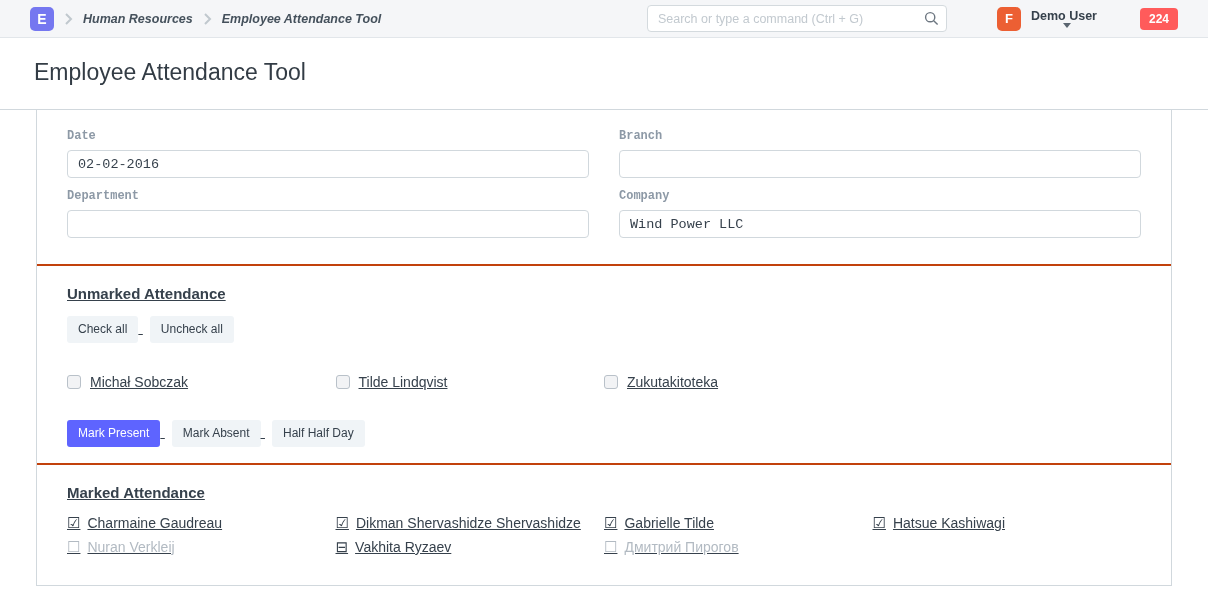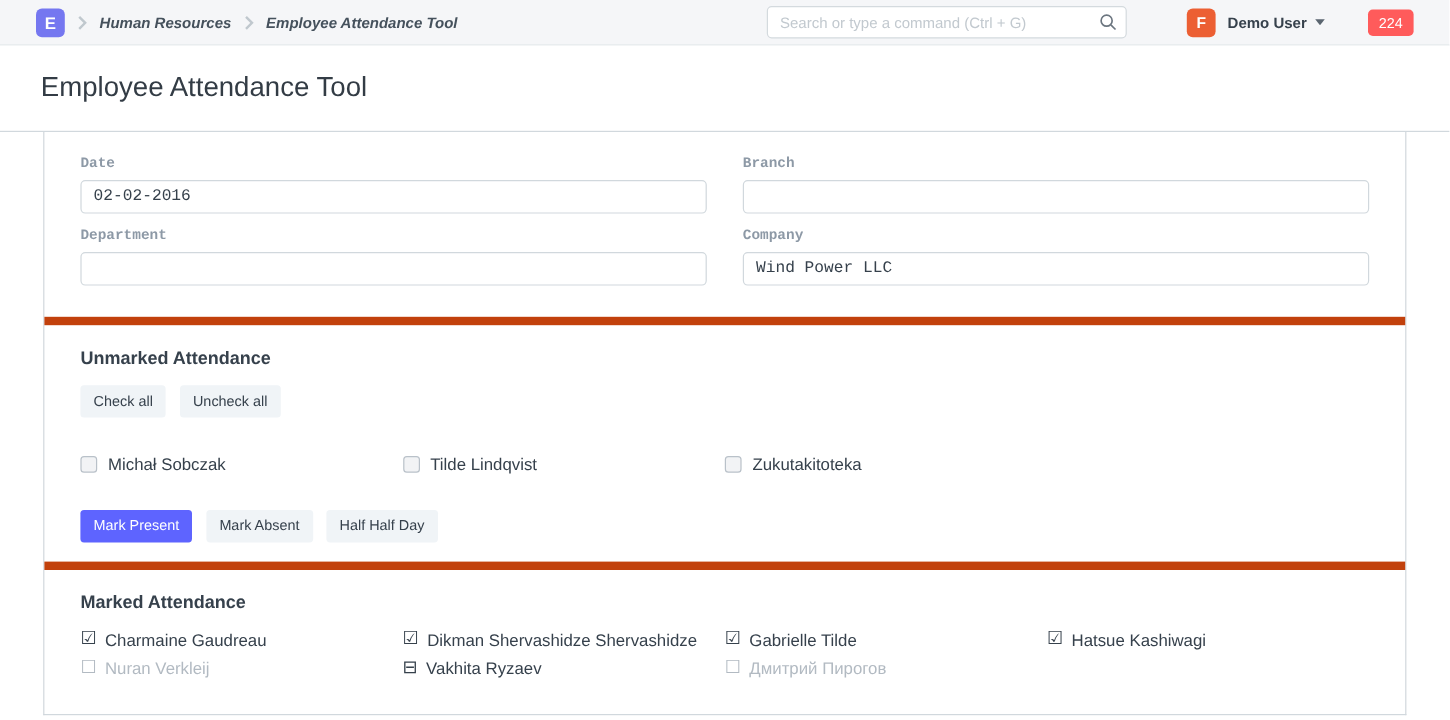--- a/index.html
+++ b/index.html
@@ -30,29 +30,29 @@
     background:#fff; padding:0 30px 0 10px; font-size:12.5px; color:#36414c;
     font-family:inherit; outline:none;
   }
   .search-input::placeholder { color:#c2c9cf; }
   .search-icon { position:absolute; right:8px; top:6px; pointer-events:none; }
   .avatar {
     width:24px; height:24px; border-radius:5px; background:#ec5f33;
     color:#fff; font-size:13px; font-weight:700;
     display:flex; align-items:center; justify-content:center; margin-right:10px;
   }
-  .user-menu { display:flex; align-items:center; cursor:pointer; }
+  .user-menu { display:flex; align-items:center; cursor:pointer;flex-direction:column; }
   .user-name { font-size:12.5px; font-weight:700; color:#36414c; margin-right:7px; white-space:nowrap; }
   .caret-down {
     width:0; height:0; border-left:4px solid transparent;
     border-right:4px solid transparent; border-top:5px solid #5a6570;
   }
   .notif-badge {
     margin-left:36px; background:#ff5b5b; color:#fff; font-size:12px;
-    font-weight:400; padding:4px 9px; border-radius:4px; cursor:pointer;
+    font-weight:700; padding:4px 9px; border-radius:4px; cursor:pointer;
   }
 
   
   .page-head { background:#fff; border-bottom:1px solid #d1d8dd; padding:21px 34px 23px; }
   .page-title { font-size:23px; font-weight:400; color:#333c45; }
 
   
   .card { margin:0 36px; border:1px solid #d1d8dd; border-top:none; background:#fff; }
 
   .form-section {
@@ -60,21 +60,21 @@
     padding:19px 30px 15px;
   }
   .field { margin-bottom:11px;font-family:Liberation Mono, monospace; }
   .field-label { font-size:12px; font-weight:600; color:#8d99a6; margin-bottom:7px; }
   .field-input {
     width:100%; height:28px; border:1px solid #d1d8dd; border-radius:4px;
     padding:0 10px; font-size:13.5px; color:#36414c; background:#fff;
     font-family:inherit; outline:none;
   }
 
-  .sub-section { border-top:7px solid #c2410c; padding:19px 30px 16px; }
+  .sub-section { border-top:2px solid #c2410c; padding:19px 30px 16px;text-decoration:underline; }
   .section-title { font-size:15px; font-weight:700; color:#36414c; margin-bottom:14px; }
 
   .btn {
     display:inline-block; border:none; border-radius:3px; cursor:pointer;
     font-family:inherit; font-size:12px; color:#36414c;
     background:#f0f4f7; padding:5px 11px; line-height:1.4;
   }
   .btn + .btn { margin-left:7px; }
   .btn-primary { background:#5e64ff; color:#fff; }
 

